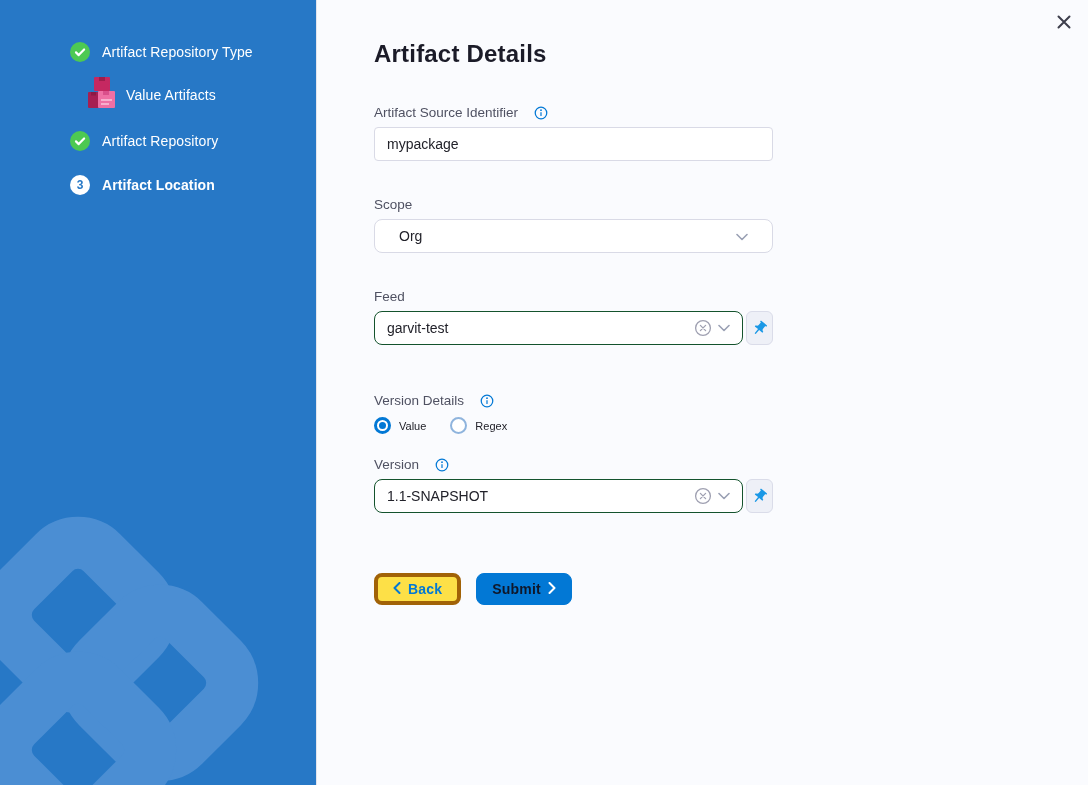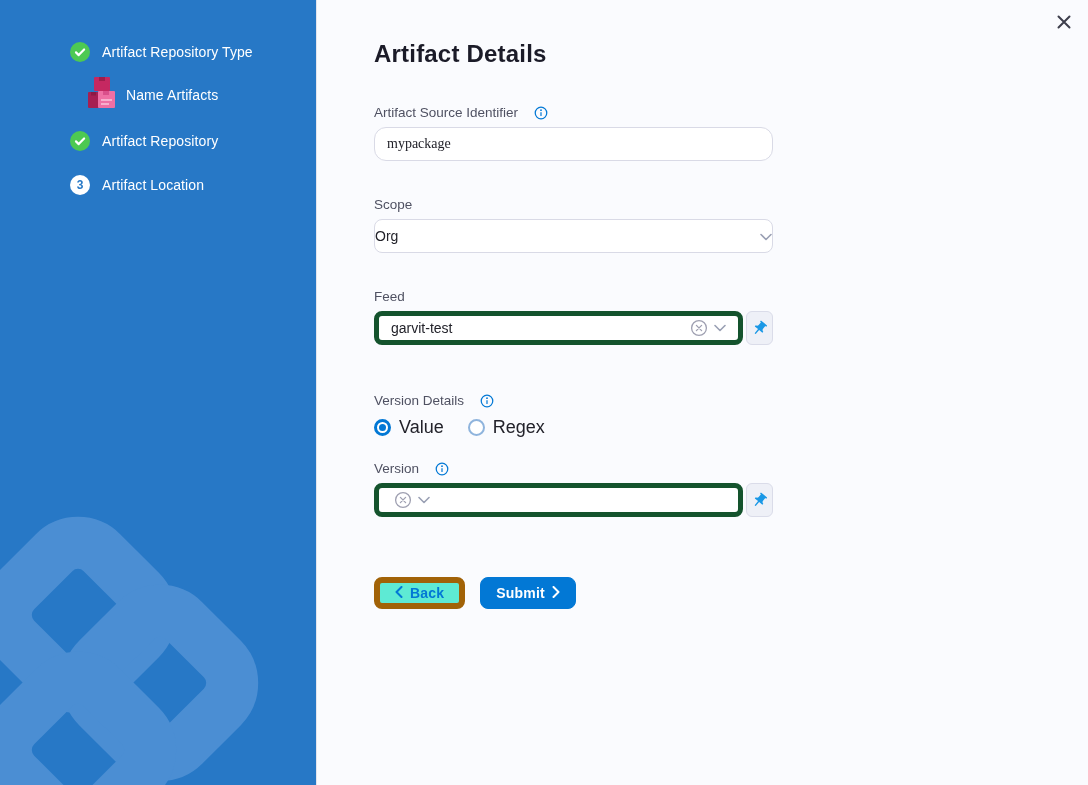--- a/index.html
+++ b/index.html
@@ -6,21 +6,21 @@
   html,body { width:1088px; height:785px; overflow:hidden;
     font-family:"Liberation Sans", sans-serif; }
   .dialog { display:flex; width:1088px; height:785px; background:#fafbfe; }
 
   
   .sidebar { position:relative; width:316px; height:785px; background:#2778c6;
     overflow:hidden; flex:none;padding-left:24px; }
   .steps { position:relative; z-index:2; padding:42px 16px 0 46px; }
   .step { display:flex; align-items:center; gap:12px; height:20px; cursor:pointer; }
   .step-label { color:#ffffff; font-size:14px; font-weight:500; letter-spacing:.1px; }
-  .step-label.bold { font-weight:400; }
+  .step-label.bold { font-weight:700; }
   .circle { width:20px; height:20px; border-radius:50%; flex:none;
     display:flex; align-items:center; justify-content:center; }
   .circle.num { background:#ffffff; color:#2778c6; font-size:12px; font-weight:700; }
   .substep { display:flex; align-items:center; gap:10px; margin:15px 0 0 18px; height:36px; cursor:pointer; }
   .substep .step-label { font-weight:500; }
   .step.s2 { margin-top:18px; }
   .step.s3 { margin-top:24px; }
   .watermark { position:absolute; left:0; bottom:0; z-index:1; }
 
   
@@ -29,55 +29,55 @@
     background:none; border:none; cursor:pointer; display:flex; align-items:center; justify-content:center; }
   .content { padding:40px 0 0 57px; }
   h1.title { font-size:24px; font-weight:700; color:#1b1b28; letter-spacing:.2px; }
 
   .fgroup { width:399px; margin-top:36px; }
   .fgroup.first { margin-top:37px; }
   .flabel { display:flex; align-items:center; gap:16px; margin-bottom:7px;
     font-size:13.5px; color:#4f5162; }
   .info { display:inline-flex; cursor:pointer; }
 
-  .text-input { width:399px; height:34px; border:1px solid #d9dae6; border-radius:12px;
+  .text-input { width:399px; height:34px; border:1px solid #d9dae6; border-radius:4px;
     background:#fff; padding:0 12px; font-size:14px; color:#22222a;
-    font-family:Liberation Serif, serif; outline:none; }
+    font-family:Liberation Sans, sans-serif; outline:none; }
 
   .select-box { width:399px; height:34px; border:1px solid #d9dae6; border-radius:8px;
-    background:#fff; padding:0 0; display:flex; align-items:center;
+    background:#fff; padding:0 24px; display:flex; align-items:center;
     justify-content:space-between; cursor:pointer; }
   .select-box .sel-val { font-size:14px; color:#22222a; }
 
   .combo-row { display:flex; gap:3px; width:399px; }
-  .input-wrap { flex:1; height:34px; border:5px solid #14532d; border-radius:8px;
+  .input-wrap { flex:1; height:34px; border:1px solid #14532d; border-radius:8px;
     background:#fff; display:flex; align-items:center; padding:0 9px 0 12px; }
   .input-wrap input { flex:1; min-width:0; border:none; outline:none; background:transparent;
     font-size:14px; color:#22222a; font-family:"Liberation Sans", sans-serif; }
   .icon-btn { background:none; border:none; padding:0 3px; display:flex; align-items:center; cursor:pointer; }
   .pin-btn { width:27px; height:34px; flex:none; background:#eef0f7; border:1px solid #dadce9;
     border-radius:6px; display:flex; align-items:center; justify-content:center; cursor:pointer; }
 
   .radio-group { display:flex; align-items:center; gap:24px; margin-top:9px; }
   .radio-opt { display:flex; align-items:center; gap:8px; cursor:pointer; }
   .radio { width:17px; height:17px; border-radius:50%; flex:none; position:relative; background:#fff; }
   .radio.sel { border:3px solid #0278d5; }
   .radio.sel::after { content:""; position:absolute; left:50%; top:50%; width:7px; height:7px;
     margin:-3.5px 0 0 -3.5px; border-radius:50%; background:#0278d5; }
   .radio.unsel { border:2px solid #8fb4dd; }
-  .radio-label { font-size:18px; color:#22222a; }
+  .radio-label { font-size:11px; color:#22222a; }
   .fgroup.vdetails { margin-top:48px; }
   .fgroup.version { margin-top:23px; }
 
   .btn-row { display:flex; align-items:center; gap:15px; margin-top:60px; }
   .btn { height:32px; border-radius:8px; padding:0 15px; font-size:14px; font-weight:700;
     font-family:"Liberation Sans", sans-serif; display:inline-flex; align-items:center;
     gap:7px; cursor:pointer; letter-spacing:.2px; }
-  .btn-back { background:#5eead4; border:6px solid #a16207; color:#0278d5; }
-  .btn-submit { background:#0278d5; border:1px solid #0278d5; color:#ffffff; }
+  .btn-back { background:#fde047; border:4px solid #a16207; color:#0278d5; }
+  .btn-submit { background:#0278d5; border:1px solid #0278d5; color:#0f172a; }
 </style>
 </head>
 <body>
 
 <div class="dialog">
 
   <aside class="sidebar">
     <div class="steps">
 
       <div class="step">
@@ -96,21 +96,21 @@
             <rect x="6" y="1" width="16" height="14" rx="1" fill="#c52861"></rect>
             <rect x="11" y="1" width="6" height="4" fill="#9e1d4c"></rect>
             <rect x="0" y="16" width="14" height="16" rx="1" fill="#a61f52"></rect>
             <rect x="3" y="16" width="5" height="3.5" fill="#8c1943"></rect>
             <rect x="10" y="15" width="17" height="17" rx="1" fill="#ee6fa4"></rect>
             <rect x="15" y="15" width="6" height="4" fill="#d94f8b"></rect>
             <rect x="13" y="23" width="11" height="2" fill="#f7aecd"></rect>
             <rect x="13" y="27" width="8" height="2" fill="#f7aecd"></rect>
           </svg>
         </span>
-        <span class="step-label">Name Artifacts</span>
+        <span class="step-label">Value Artifacts</span>
       </div>
 
       <div class="step s2">
         <span class="circle">
           <svg width="20" height="20" viewBox="0 0 20 20">
               <circle cx="10" cy="10" r="10" fill="#4dc952"></circle>
               <path d="M6 10.4l2.7 2.7 5.4-5.6" stroke="#fff" stroke-width="2.2" fill="none" stroke-linecap="round" stroke-linejoin="round"></path>
             </svg>
         </span>
         <span class="step-label">Artifact Repository</span>
@@ -228,20 +228,21 @@
           <span class="info">
             <svg width="14" height="14" viewBox="0 0 16 16">
                 <circle cx="8" cy="8" r="6.6" fill="none" stroke="#0278d5" stroke-width="1.4"></circle>
                 <circle cx="8" cy="4.8" r="1" fill="#0278d5"></circle>
                 <rect x="7.3" y="6.9" width="1.4" height="4.6" rx="0.7" fill="#0278d5"></rect>
               </svg>
           </span>
         </div>
         <div class="combo-row">
           <div class="input-wrap">
+            <input value="1.1-SNAPSHOT" style="">
             <button class="icon-btn">
               <svg width="18" height="18" viewBox="0 0 18 18">
                   <circle cx="9" cy="9" r="7.4" fill="none" stroke="#9fa0b1" stroke-width="1.3"></circle>
                   <path d="M6.4 6.4l5.2 5.2M11.6 6.4l-5.2 5.2" stroke="#9fa0b1" stroke-width="1.3" stroke-linecap="round"></path>
                 </svg>
             </button>
             <button class="icon-btn">
               <svg width="12" height="8" viewBox="0 0 12 8">
                   <path d="M1 1.5l5 5 5-5" stroke="#9aa0b4" stroke-width="1.6" fill="none" stroke-linecap="round" stroke-linejoin="round"></path>
                 </svg>

